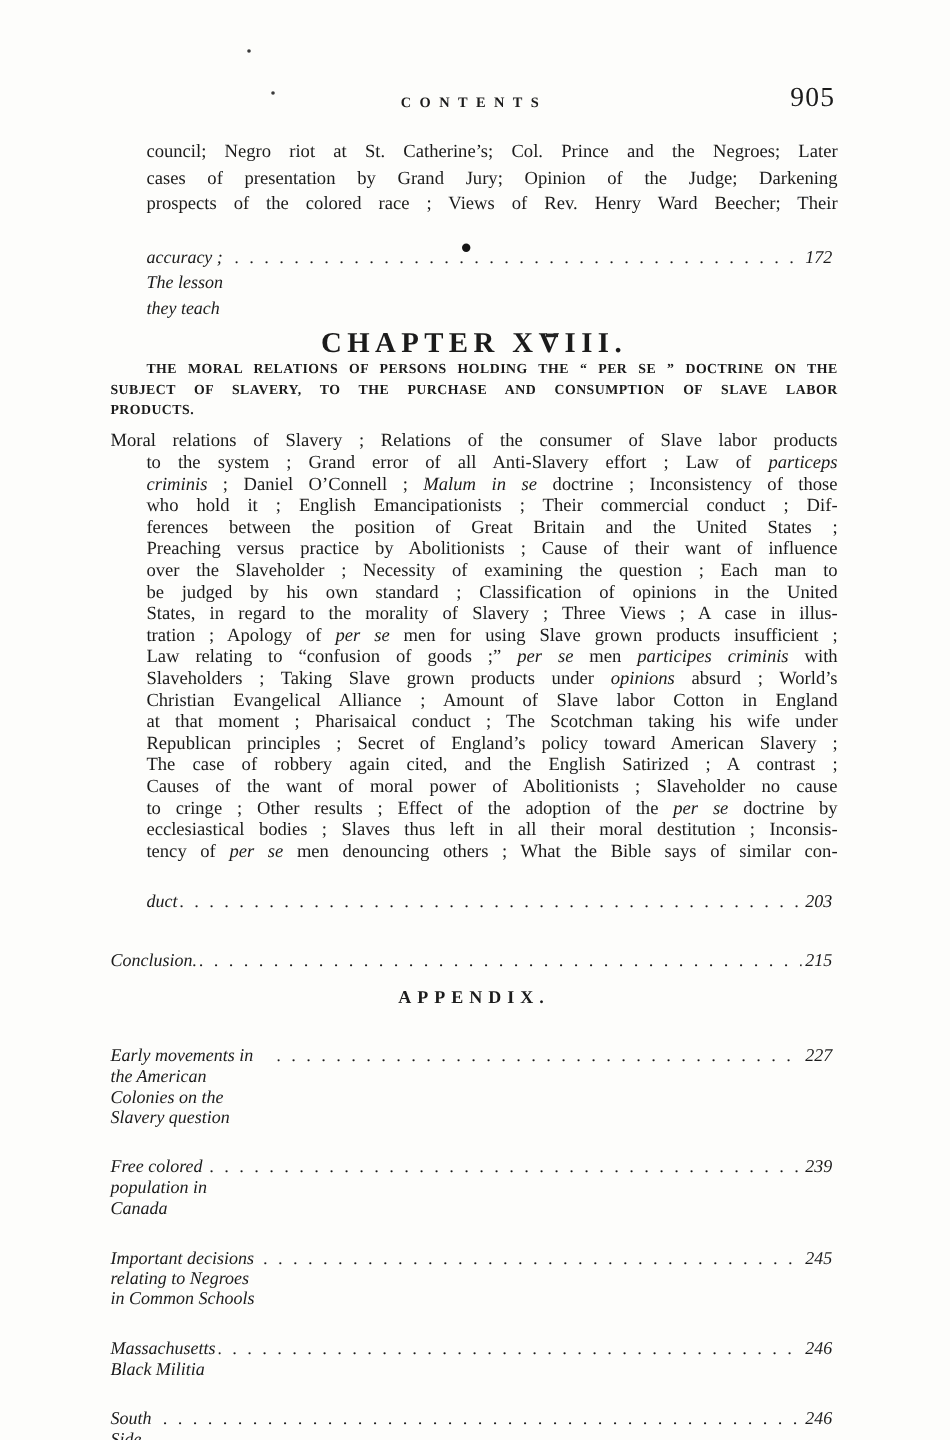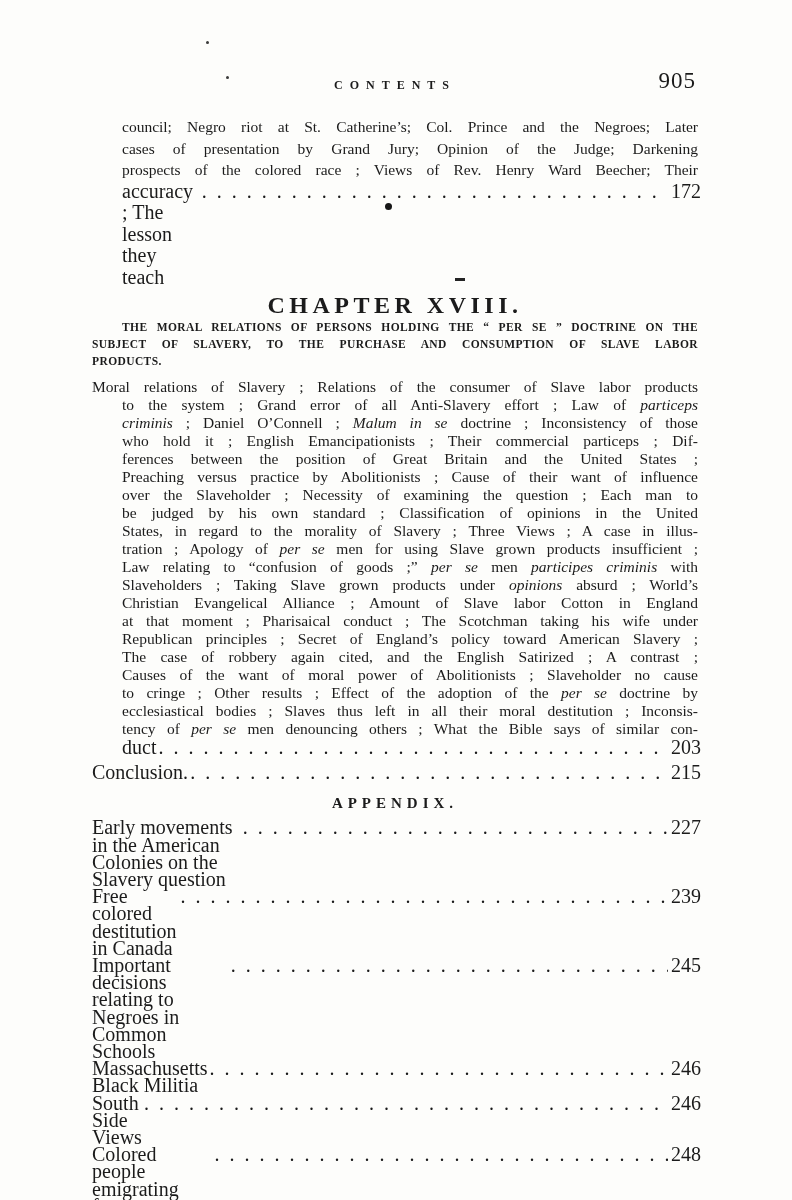--- a/index.html
+++ b/index.html
@@ -12,24 +12,24 @@
      text-align:center;line-height:22px;}
   .pgnum{position:absolute;top:68px;right:2px;font-size:23px;letter-spacing:1px;font-weight:400;}
 
   .line{font-size:15.5px;text-align:justify;text-align-last:justify;}
   .line.noj{text-align-last:left;}
   .line i{font-style:italic;}
   .hang{padding-left:30px;}
   .hang .line.first{margin-left:-30px;}
   .line.ind{margin-left:30px;}
 
-  .row{display:flex;align-items:baseline;font-size:20px;}
+  .row{display:flex;align-items:baseline;font-size:15px;font-style:italic;}
   .leader{flex:1 1 auto;overflow:hidden;white-space:nowrap;margin:0 3px 0 2px;}
   .leader::before{content:". . . . . . . . . . . . . . . . . . . . . . . . . . . . . . . . . . . . . . . . . . . . . . . . . . . . . . . . . . . . . . . . . . . . . . . . . . . . . . . . . . . . . . . . . . . . . . . . . . . . . . . .";letter-spacing:2.5px;}
-  .pageref{min-width:27px;text-align:right;}
+  .pageref{min-width:27px;text-align:left;margin-top:24px;}
 
   #cont{margin:20px 0 0 30px;line-height:21.5px;}
   #cont .row{line-height:21.5px;}
 
   #chapter-h{margin:7px 0 0;font-size:24px;font-weight:700;letter-spacing:4.5px;
              text-align:center;line-height:20px;}
   #subtitle{margin-top:4px;line-height:17px;}
   #subtitle .line{font-size:11.5px;font-weight:700;letter-spacing:.4px;}
 
   #summary{margin-top:8px;line-height:18px;}
@@ -78,21 +78,21 @@
         <div class="line ind">THE MORAL RELATIONS OF PERSONS HOLDING THE “ PER SE ” DOCTRINE ON THE</div>
         <div class="line">SUBJECT OF SLAVERY, TO THE PURCHASE AND CONSUMPTION OF SLAVE LABOR</div>
         <div class="line noj">PRODUCTS.</div>
       </section>
 
     <section id="summary" class="hang">
       <div id="summary-lines">
           <div class="line first">Moral relations of Slavery ; Relations of the consumer of Slave labor products</div>
           <div class="line">to the system ; Grand error of all Anti-Slavery effort ; Law of <i>particeps</i></div>
           <div class="line"><i>criminis</i> ; Daniel O’Connell ; <i>Malum in se</i> doctrine ; Inconsistency of those</div>
-          <div class="line">who hold it ; English Emancipationists ; Their commercial particeps ; Dif-</div>
+          <div class="line">who hold it ; English Emancipationists ; Their commercial conduct ; Dif-</div>
           <div class="line">ferences between the position of Great Britain and the United States ;</div>
           <div class="line">Preaching versus practice by Abolitionists ; Cause of their want of influence</div>
           <div class="line">over the Slaveholder ; Necessity of examining the question ; Each man to</div>
           <div class="line">be judged by his own standard ; Classification of opinions in the United</div>
           <div class="line">States, in regard to the morality of Slavery ; Three Views ; A case in illus-</div>
           <div class="line">tration ; Apology of <i>per se</i> men for using Slave grown products insufficient ;</div>
           <div class="line">Law relating to “confusion of goods ;” <i>per se</i> men <i>participes criminis</i> with</div>
           <div class="line">Slaveholders ; Taking Slave grown products under <i>opinions</i> absurd ; World’s</div>
           <div class="line">Christian Evangelical Alliance ; Amount of Slave labor Cotton in England</div>
           <div class="line">at that moment ; Pharisaical conduct ; The Scotchman taking his wife under</div>
@@ -117,21 +117,21 @@
     </div>
 
     <h3 id="appendix-h">APPENDIX.</h3>
     <div id="appendix-list">
         <div class="row">
           <span>Early movements in the American Colonies on the Slavery question</span>
           <span class="leader"></span>
           <span class="pageref">227</span>
         </div>
         <div class="row">
-          <span>Free colored destitution in Canada</span>
+          <span>Free colored population in Canada</span>
           <span class="leader"></span>
           <span class="pageref">239</span>
         </div>
         <div class="row">
           <span>Important decisions relating to Negroes in Common Schools</span>
           <span class="leader"></span>
           <span class="pageref">245</span>
         </div>
         <div class="row">
           <span>Massachusetts Black Militia</span>

